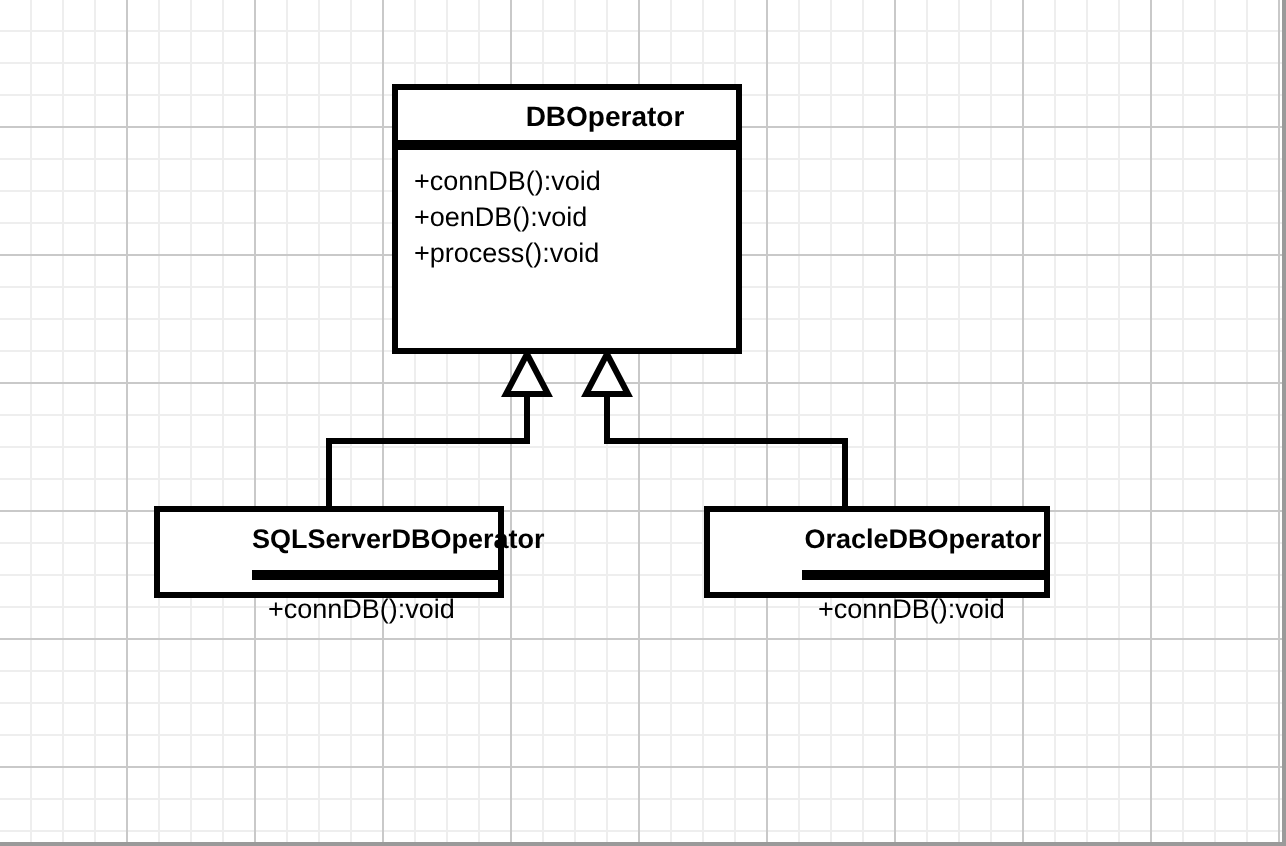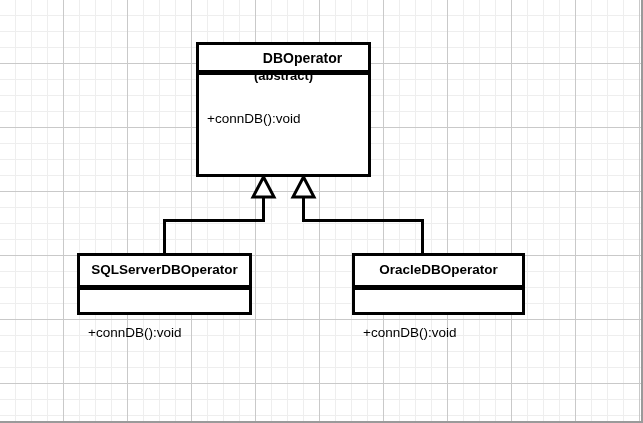--- a/index.html
+++ b/index.html
@@ -61,21 +61,20 @@
     height: 0;
     font-size: 0;
     line-height: 0;
   }
   .uml-sep.thin {
     border-top: 2px solid #000000;
   }
   .uml-members {
     color: #000000;
     line-height: 1.32;
-    margin-top: 28px;
   }
   .uml-member {
     white-space: nowrap;
   }
 
   
   #parent-class {
     left: 196px;
     top: 42px;
     width: 175px;
@@ -102,21 +101,22 @@
     background: transparent;
   }
   #parent-class .uml-members {
     font-size: 13.5px;
     padding: 7px 0 0 8px;
   }
 
   
   .child-class {
     top: 253px;
-    height: 62px;
+    height: 46px;
+    padding-left: 46px;
   }
   #child-sqlserver {
     left: 77px;
     width: 175px;
   }
   #child-oracle {
     left: 352px;
     width: 173px;
   }
   .child-class .uml-name {
@@ -156,23 +156,24 @@
     <g>
       <path d="M 422.5 253 L 422.5 220.5 L 303.5 220.5 L 303.5 195" fill="none" stroke="#000000" stroke-width="3" stroke-linecap="square"></path>
       <polygon points="303.5,177 314,197 293,197" fill="#ffffff" stroke="#000000" stroke-width="3" stroke-linejoin="miter"></polygon>
     </g>
   </svg>
 
   <div class="uml-class" id="parent-class">
     <div class="uml-name">DBOperator</div>
     <div class="uml-sep"></div>
     <div class="uml-sep thin"></div>
-    <div class="stereo">(abstract)</div>
     <div class="uml-members">
       <div class="uml-member">+connDB():void</div>
+      <div class="uml-member">+oenDB():void</div>
+      <div class="uml-member">+process():void</div>
     </div>
   </div>
 
   <div class="uml-class child-class" id="child-sqlserver">
     <div class="uml-name">SQLServerDBOperator</div>
     <div class="uml-sep"></div>
     <div class="uml-sep thin"></div>
     <div class="uml-members">
       <div class="uml-member">+connDB():void</div>
     </div>

